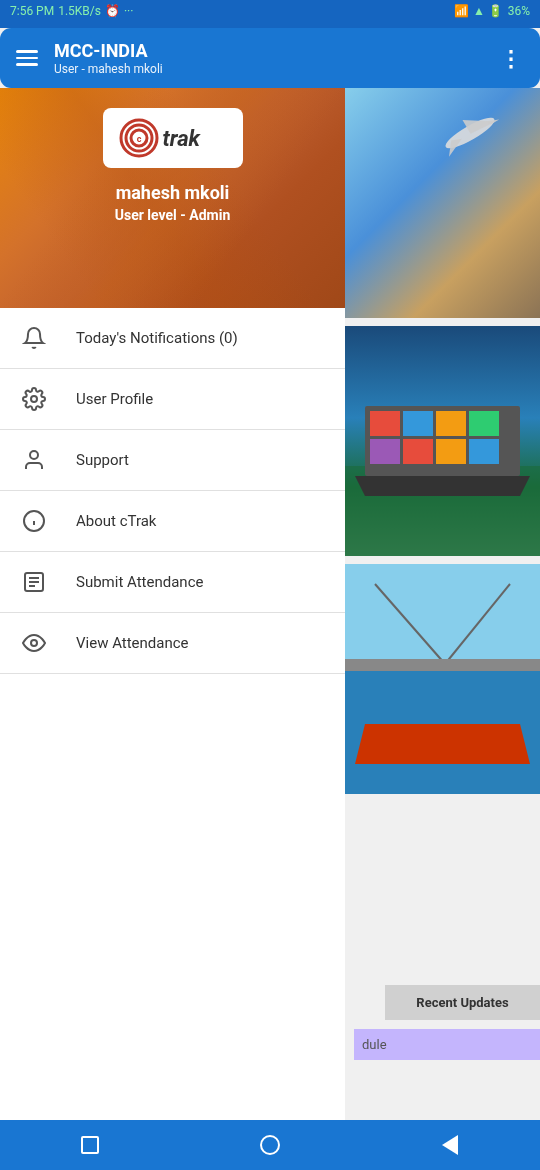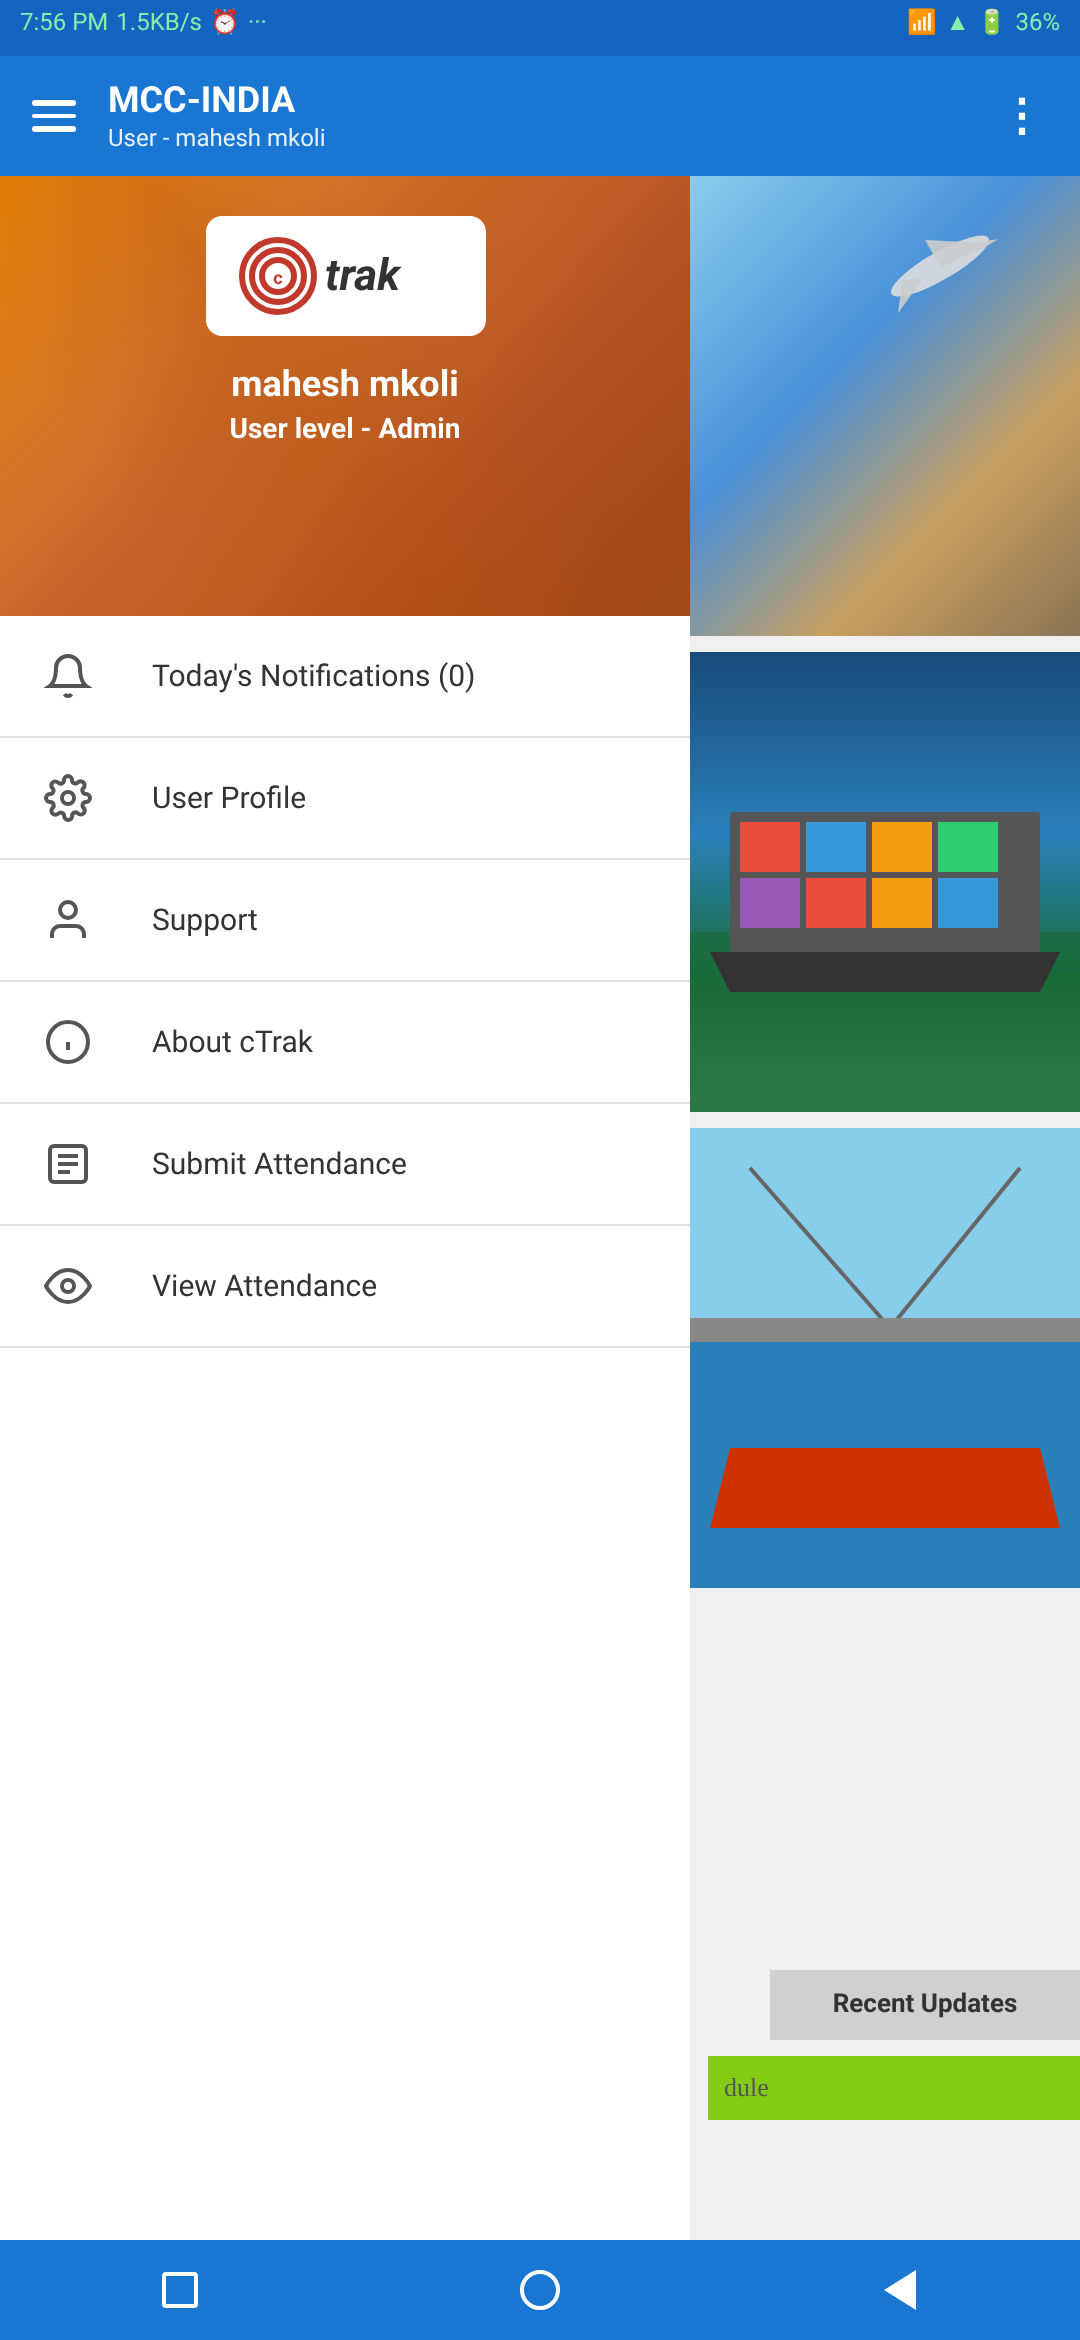--- a/index.html
+++ b/index.html
@@ -38,20 +38,21 @@
 
     
     .app-header {
       background: #1976d2;
       color: white;
       padding: 8px 16px;
       display: flex;
       align-items: center;
       justify-content: space-between;
       height: 60px;
+      border-radius: 11px;
     }
     .header-left {
       display: flex;
       align-items: center;
       gap: 16px;
     }
     .hamburger-icon {
       font-size: 22px;
       cursor: pointer;
       display: flex;
@@ -139,25 +140,24 @@
       font-size: 13px;
       font-weight: bold;
       color: #333;
       text-align: center;
     }
     .dule-bar {
       position: absolute;
       bottom: 60px;
       right: 0;
       width: 186px;
-      background: #84cc16;
+      background: #c4b5fd;
       padding: 8px;
       font-size: 13px;
       color: #555;
-      font-family: Liberation Serif, serif;
     }
 
     
     .drawer {
       position: absolute;
       left: 0;
       top: 0;
       width: 345px;
       height: 100%;
       background: white;

